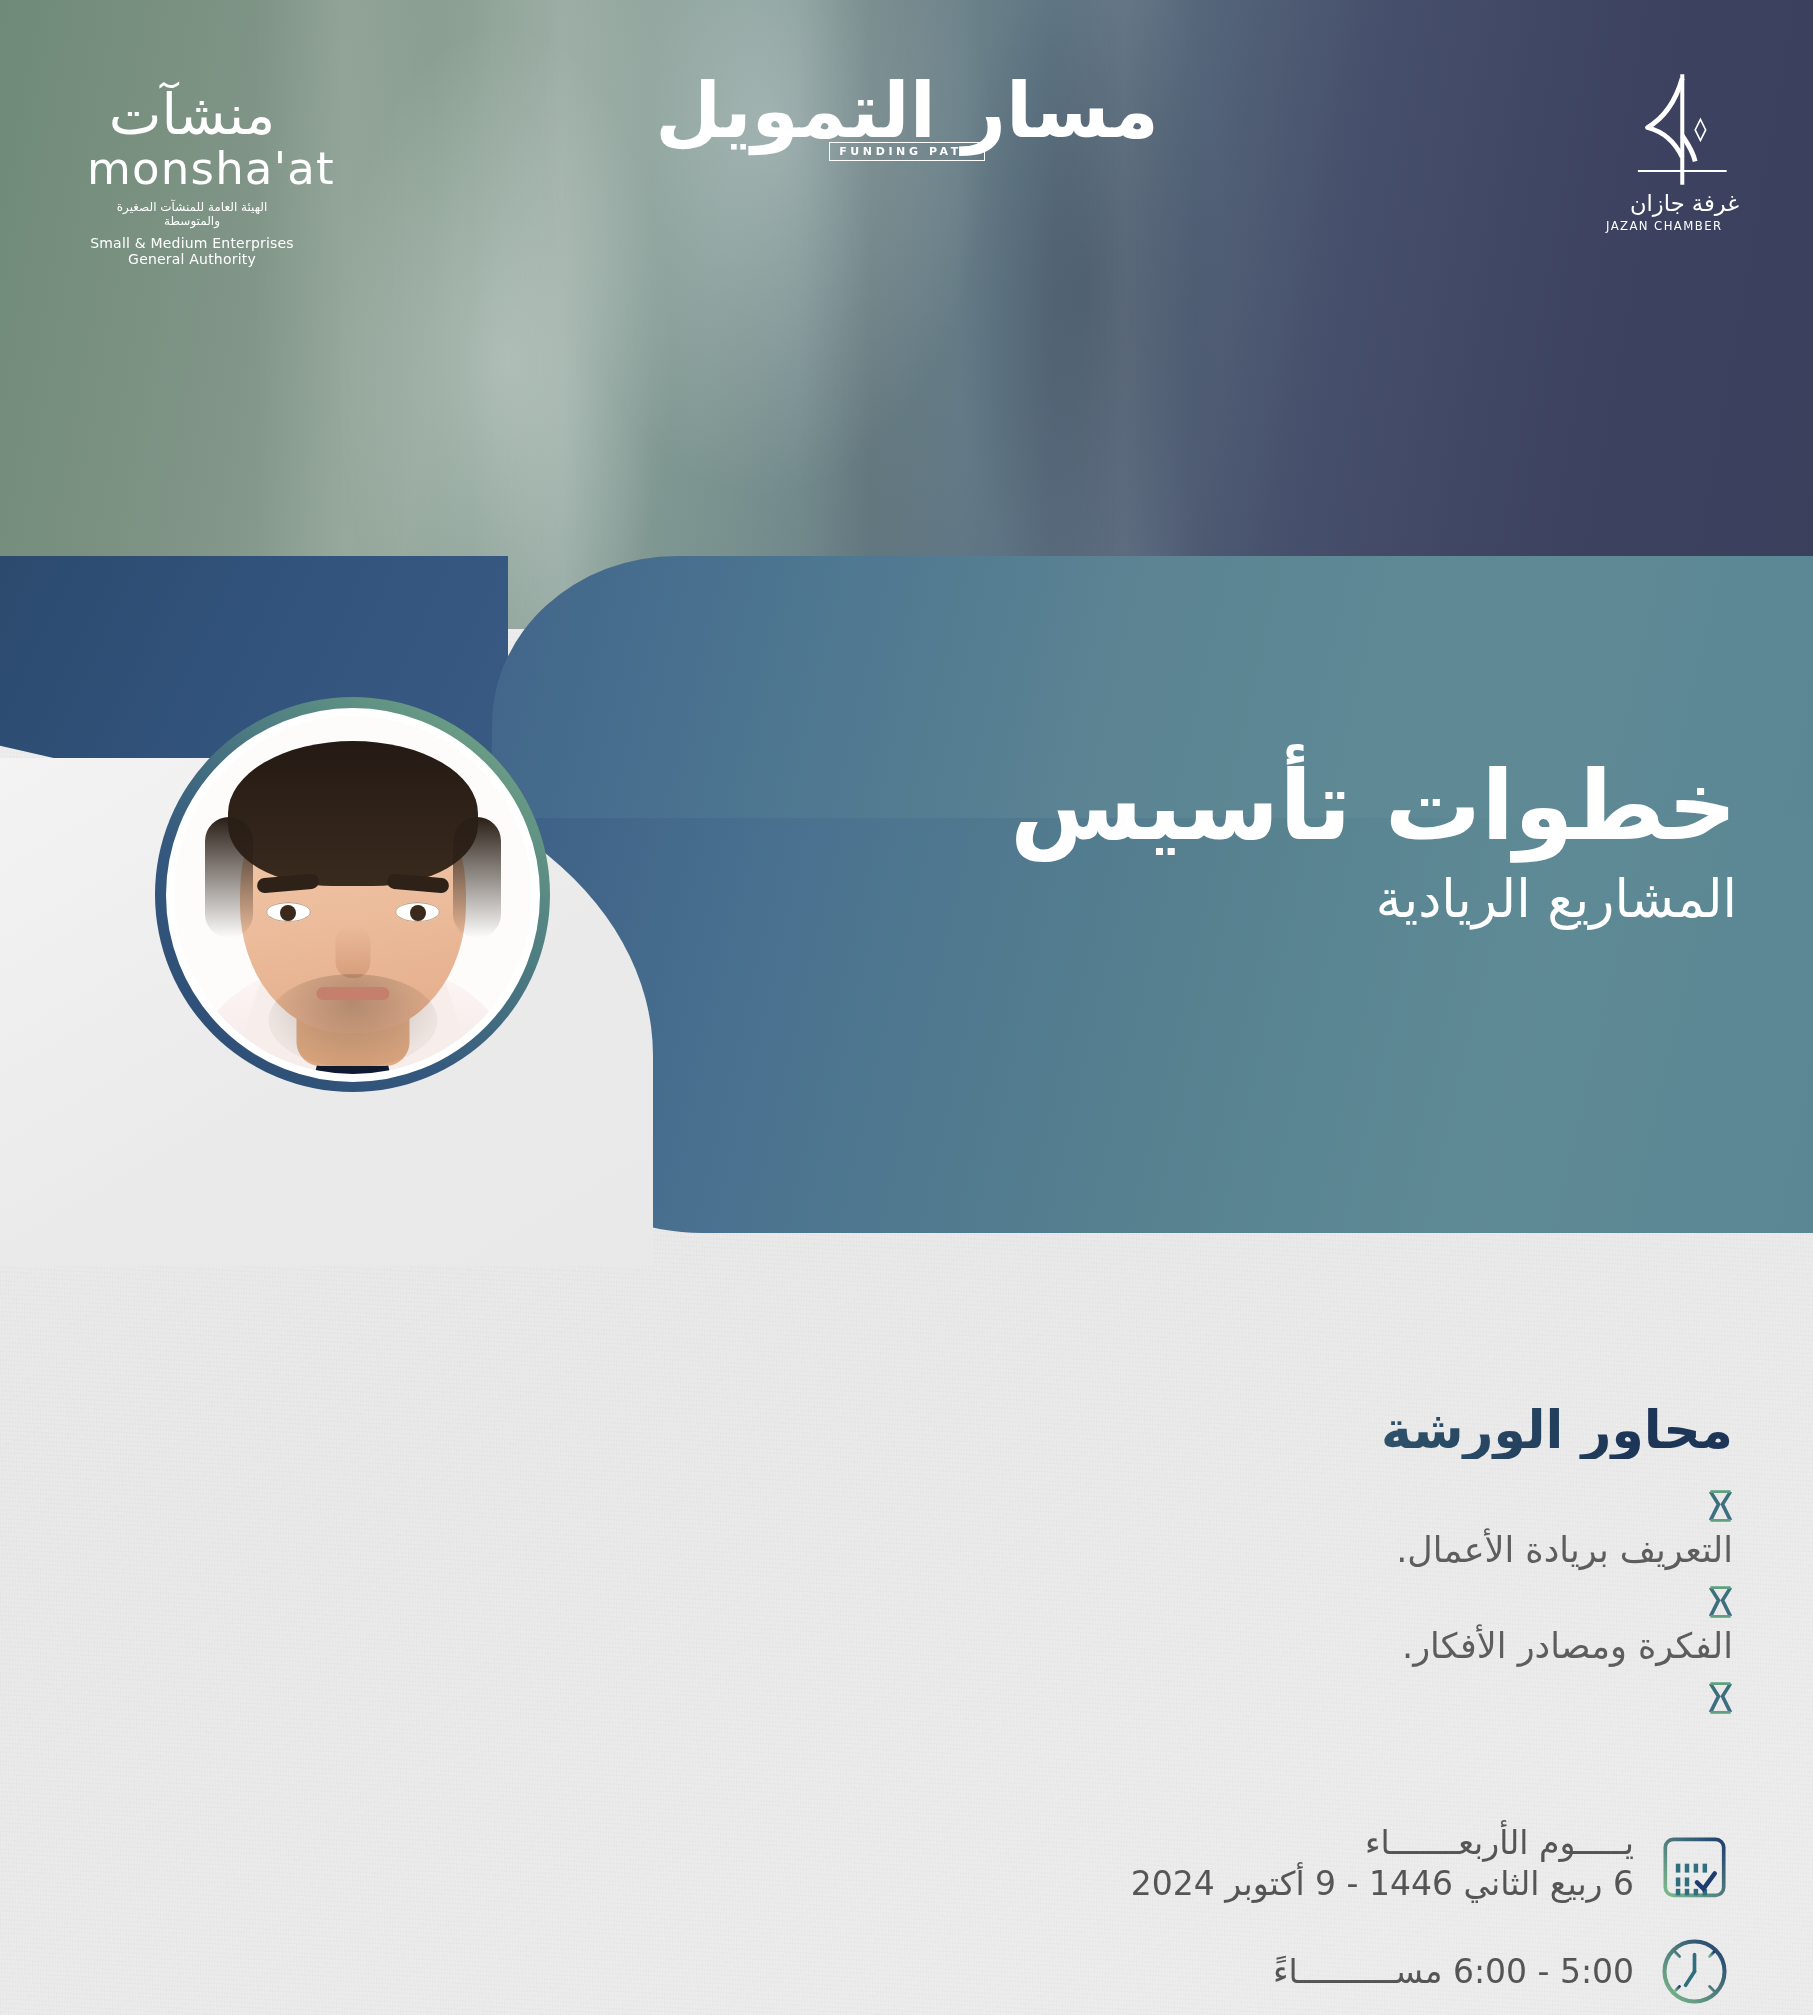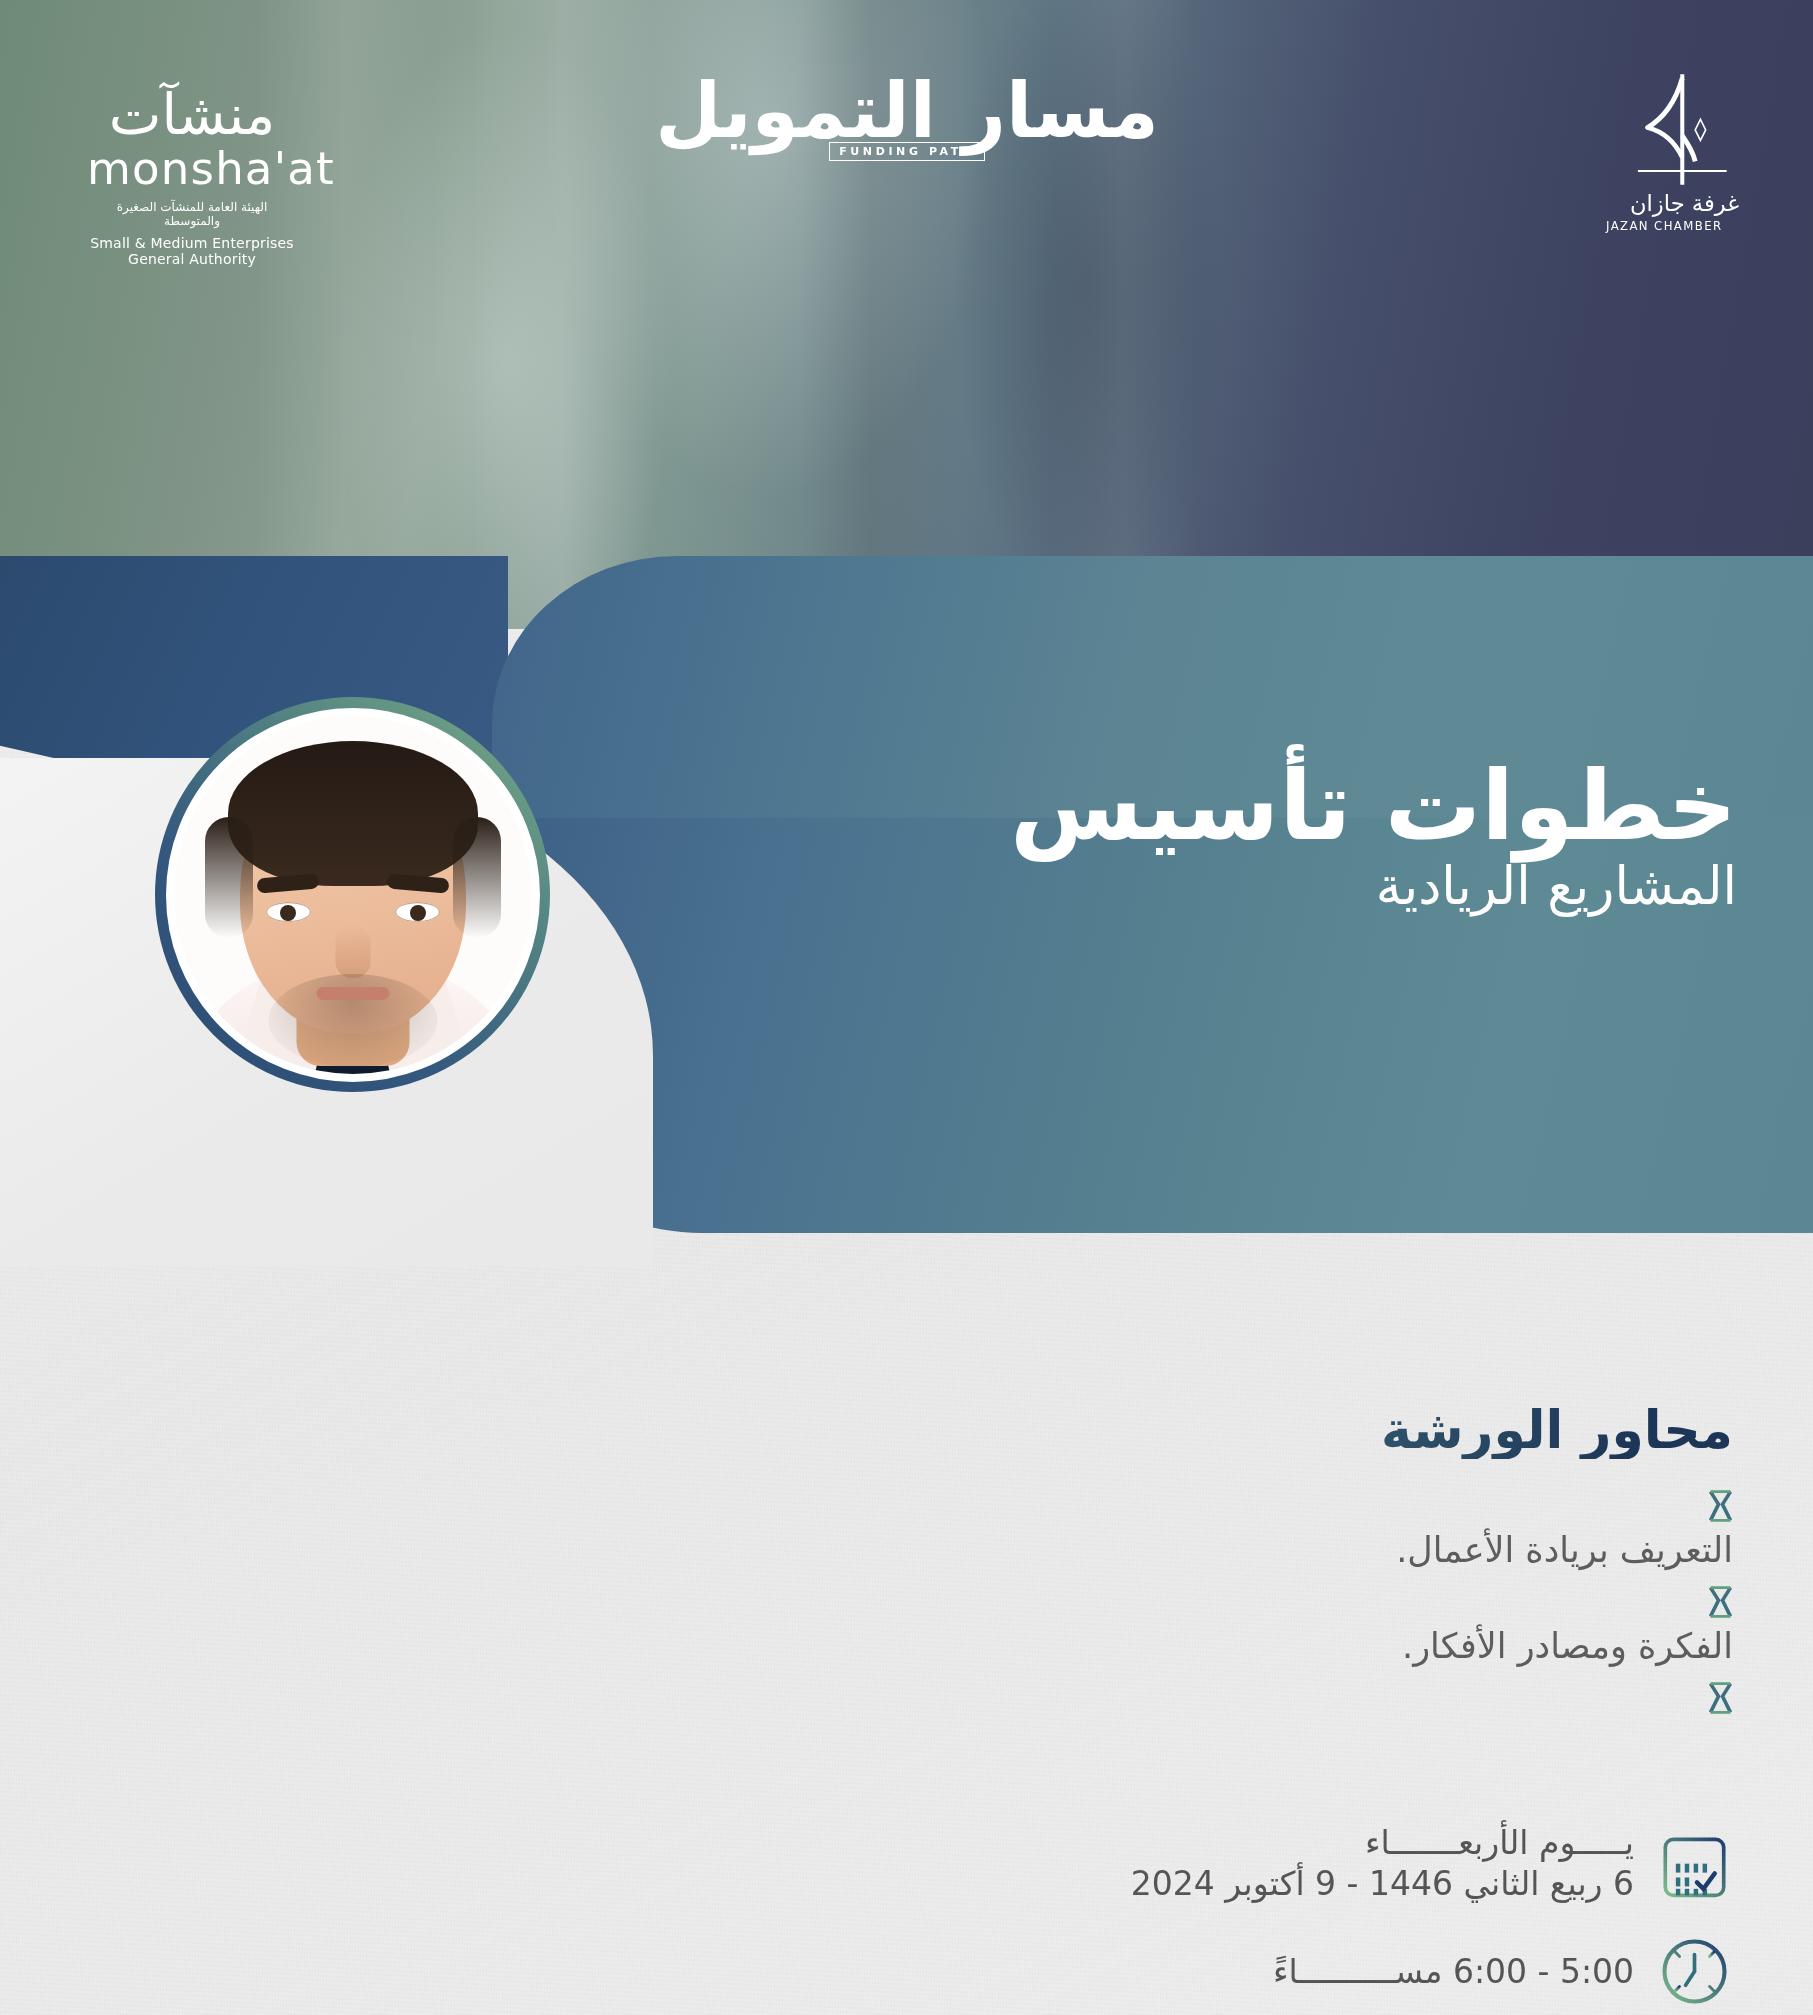--- a/index.html
+++ b/index.html
@@ -141,21 +141,21 @@
   .speaker-name{
     position:absolute; left:0; top:1169px; width:592px; text-align:center;
     font-size:39px; font-weight:700; direction:rtl;
     background:linear-gradient(270deg,#2b4572 12%,#3b6a7e 52%,#7cb488 95%);
     -webkit-background-clip:text; background-clip:text; color:transparent;
   }
 
   
   .title-block{ position:absolute; right:77px; top:758px; width:1169px; text-align:right; direction:rtl; color:#fff; }
   .title-main{ font-size:96px; font-weight:700; line-height:1.02; letter-spacing:-1.6px; }
-  .title-sub{ font-size:52px; font-weight:400; line-height:1.15; margin-top:1px; letter-spacing:-0.4px; }
+  .title-sub{ font-size:52px; font-weight:400; line-height:1.15; margin-top:14px; letter-spacing:-0.4px; }
 
   
   .agenda{ position:absolute; right:81px; top:1402px; width:1169px; direction:rtl; text-align:right; }
   .agenda-head{
     font-size:52px; font-weight:700; line-height:1.1;
     background:linear-gradient(270deg,#1d3557 8%,#3c6a78 48%,#79b086 96%);
     -webkit-background-clip:text; background-clip:text; color:transparent;
     margin-bottom:26px;
   }
   .agenda-item{ display:flex; flex-direction:column; align-items:flex-start; justify-content:flex-start; gap:10.5px; margin-bottom:8.9px;}

